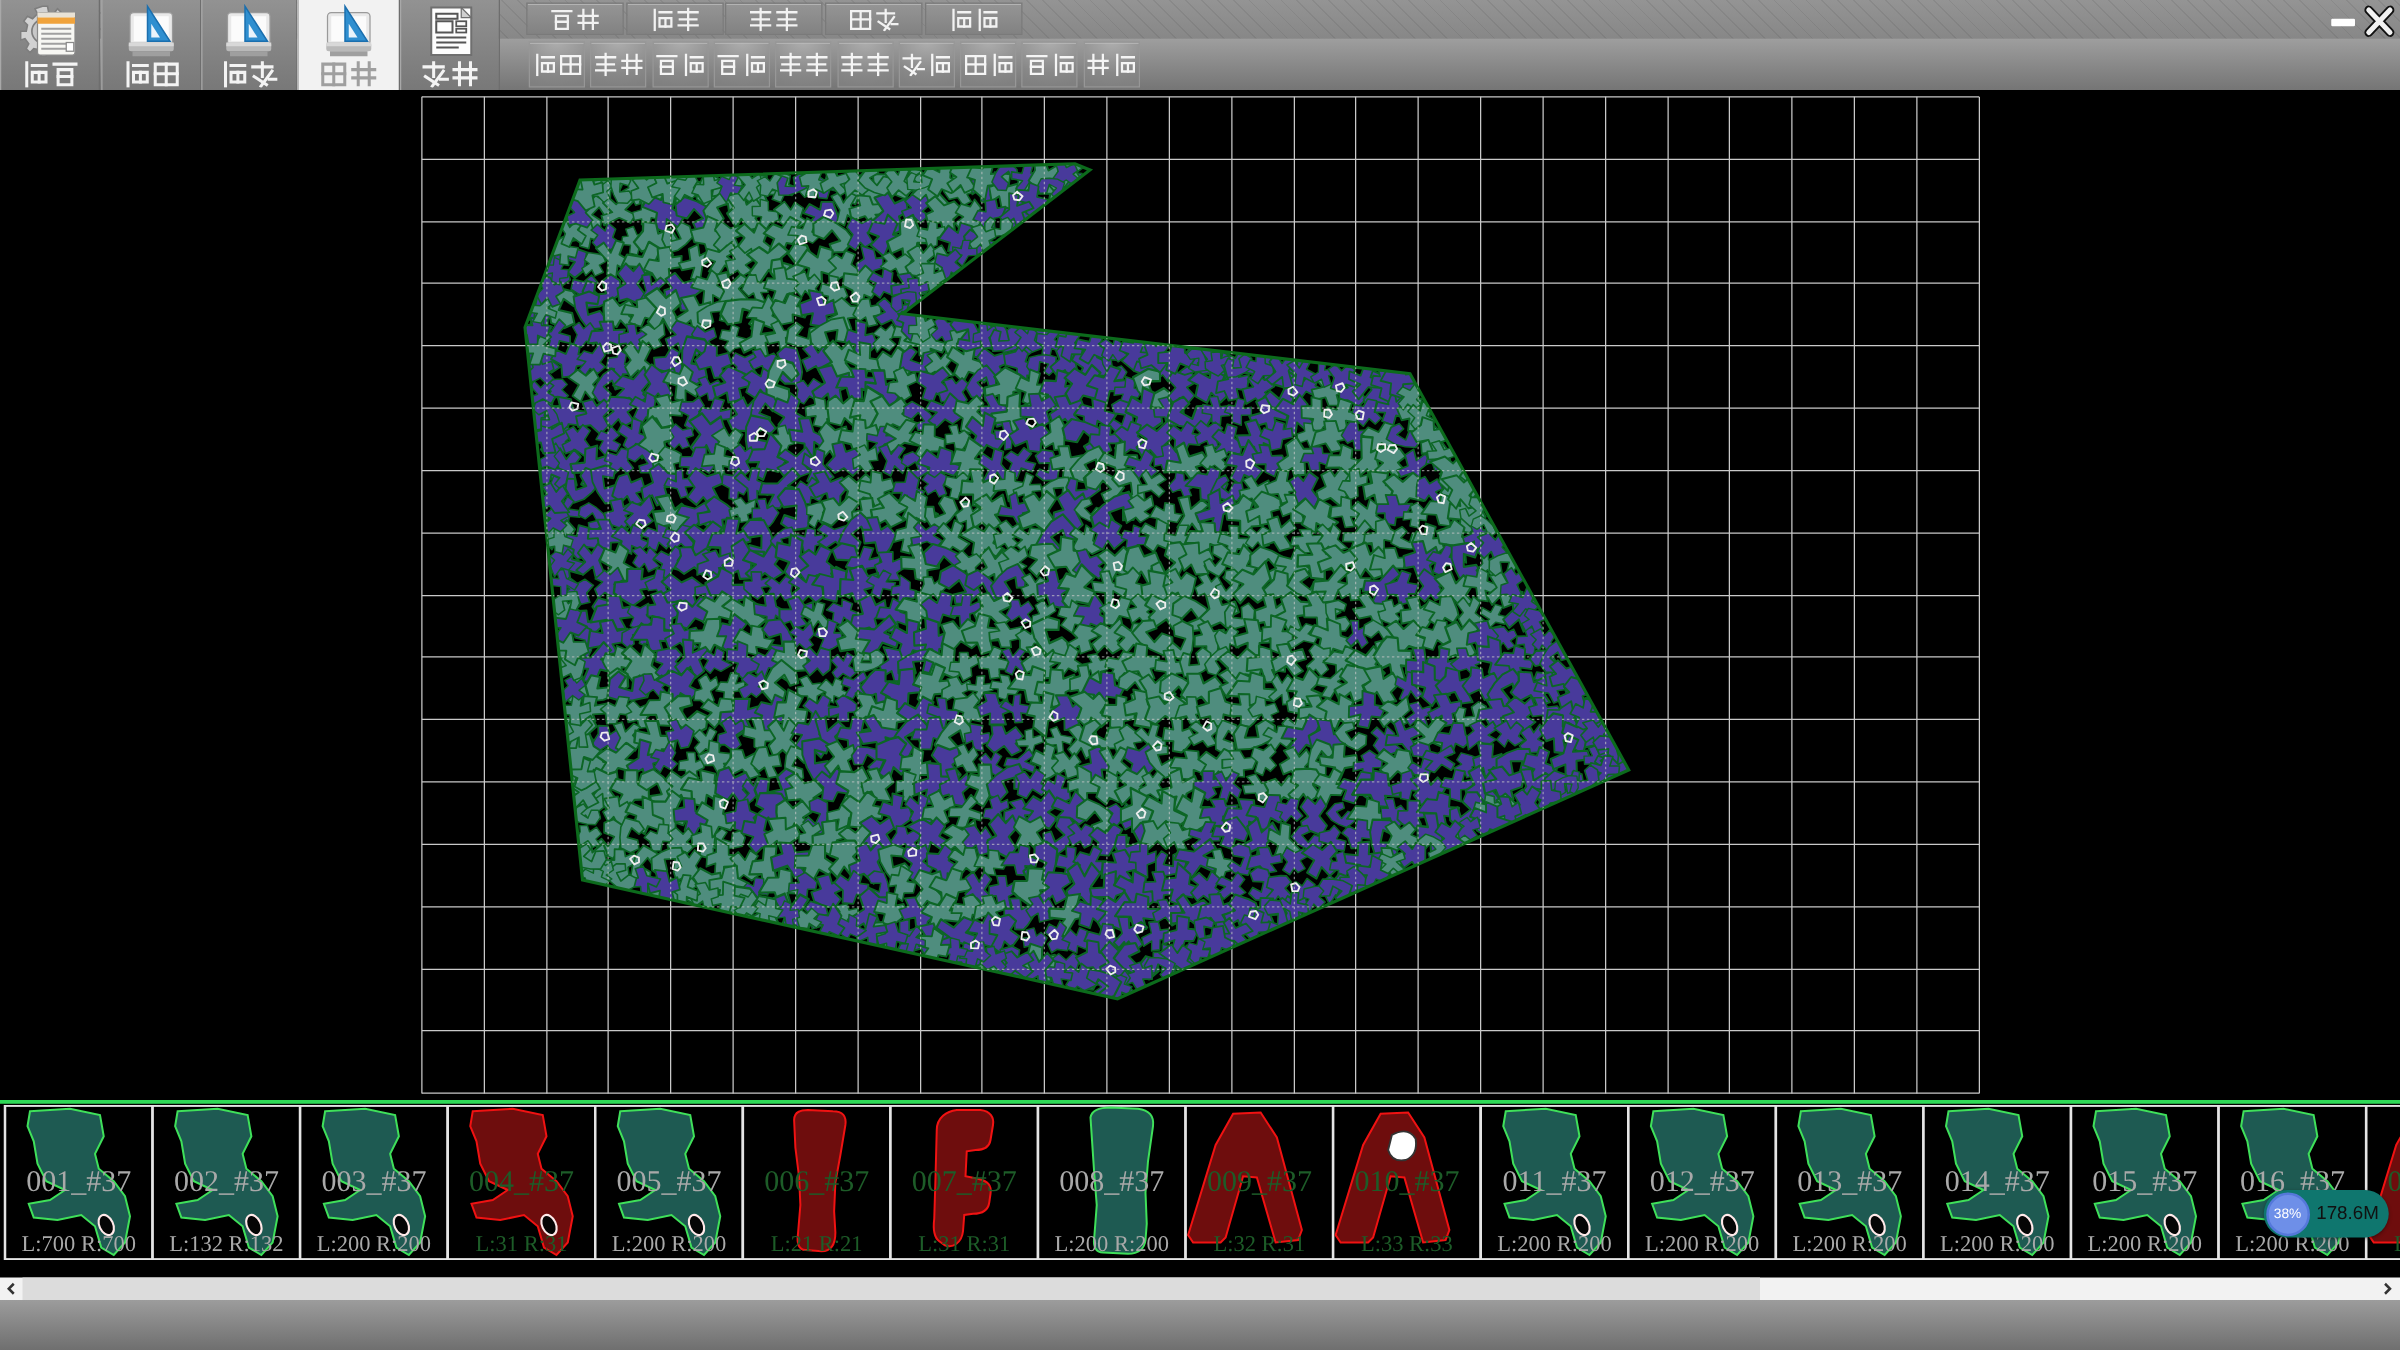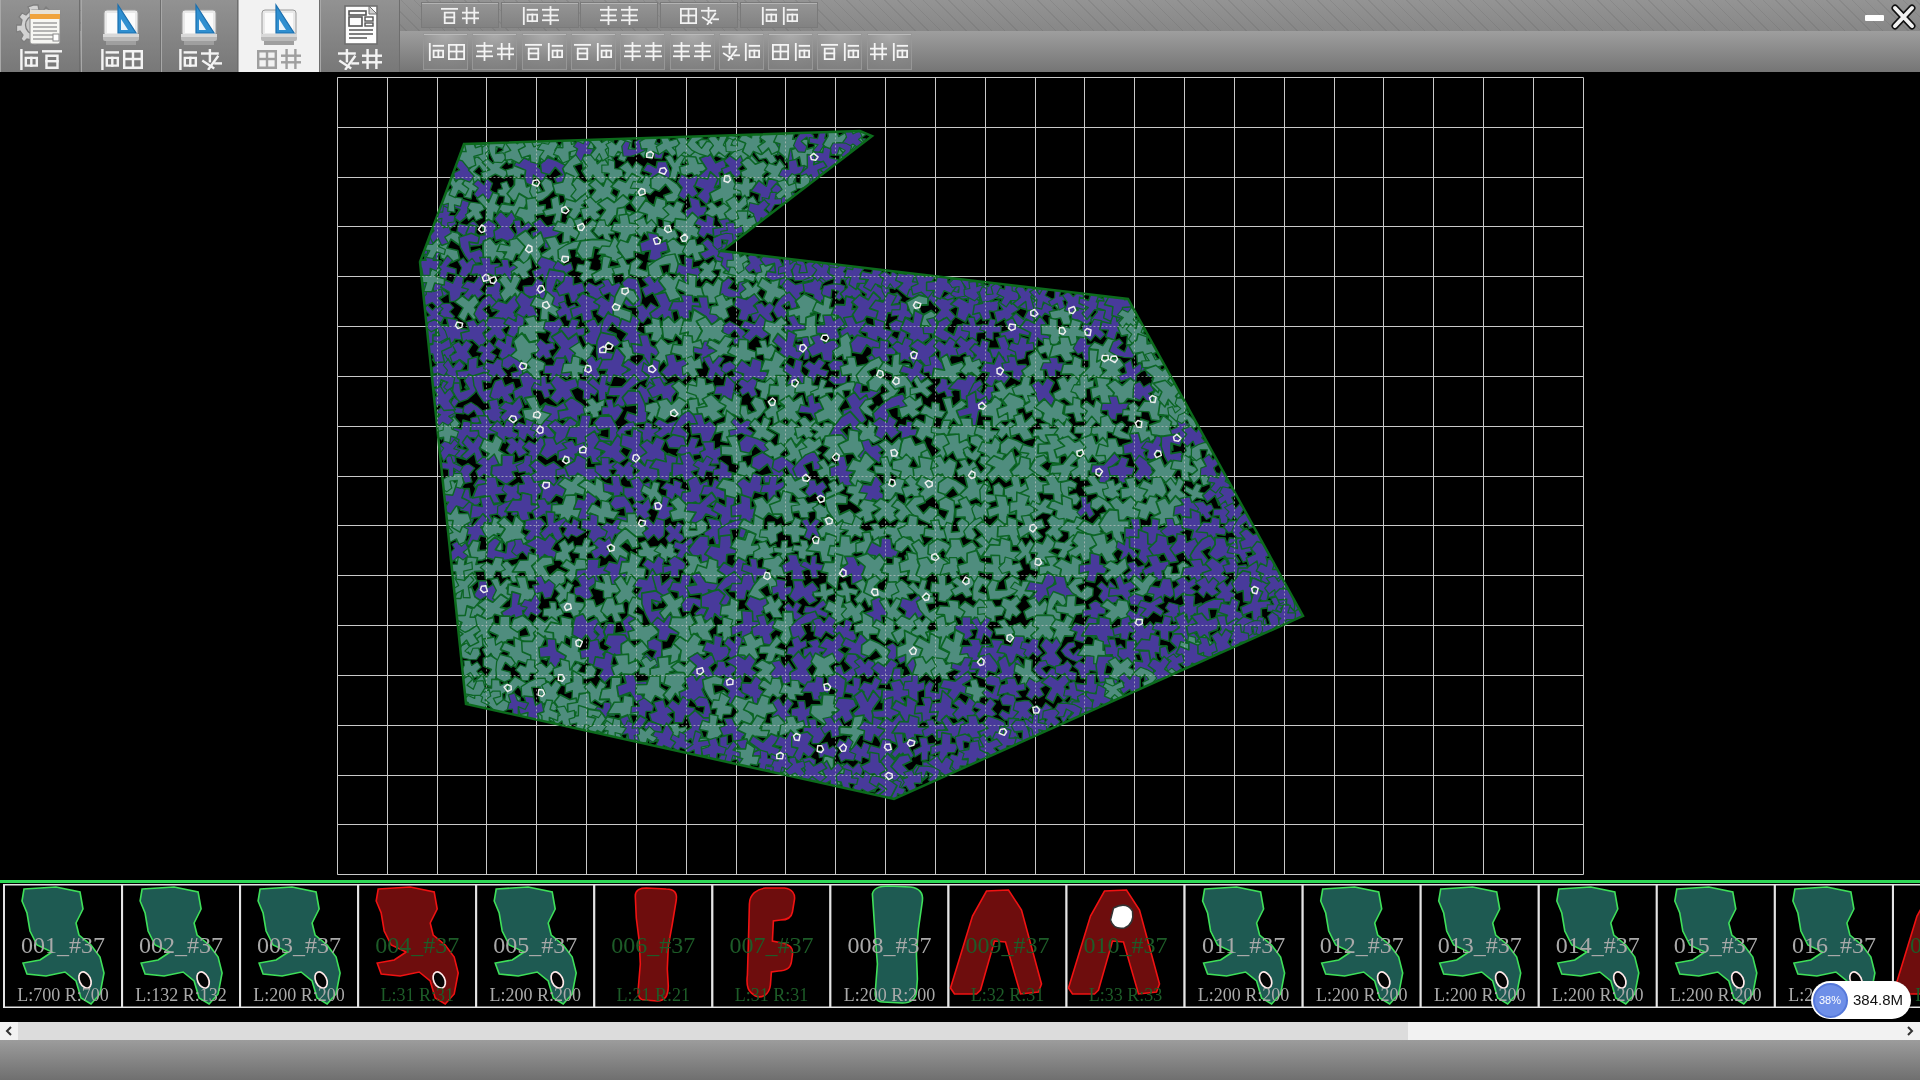--- a/index.html
+++ b/index.html
@@ -1942,16 +1942,16 @@
  <svg class="abs" style="left:3px;top:3px" width="12" height="12">
       <path d="M8,2 L4,6 L8,10" stroke="#333" stroke-width="2" fill="none"></path>
     </svg>
  <svg class="abs" style="left:1904px;top:3px" width="12" height="12">
       <path d="M4,2 L8,6 L4,10" stroke="#333" stroke-width="2" fill="none"></path>
     </svg>
 </div>
 
 <div class="abs" style="left:0;top:1040px;width:1920px;height:40px;background:linear-gradient(180deg,#9c9c9c,#6f6f6f)"></div>
 
-<div class="abs" style="left:1811px;top:981px;width:100px;height:38px;background:#ffffff;border-radius:19px;box-shadow:0 1px 3px rgba(0,0,0,0.4)">
+<div class="abs" style="left:1811px;top:952px;width:100px;height:38px;background:#0f766e;border-radius:19px;box-shadow:0 1px 3px rgba(0,0,0,0.4)">
  <div class="abs" style="left:1.5px;top:1.5px;width:35px;height:35px;border-radius:50%;background:#6e8fe8;border:2px solid #5578da;color:#fff;font-size:11px;display:flex;align-items:center;justify-content:center">38%</div>
- <div class="abs" style="left:42px;top:0;height:38px;line-height:38px;color:#111;font-size:15px">384.8M</div>
+ <div class="abs" style="left:42px;top:0;height:38px;line-height:38px;color:#111;font-size:15px">178.6M</div>
 </div>
 
 </body></html>

